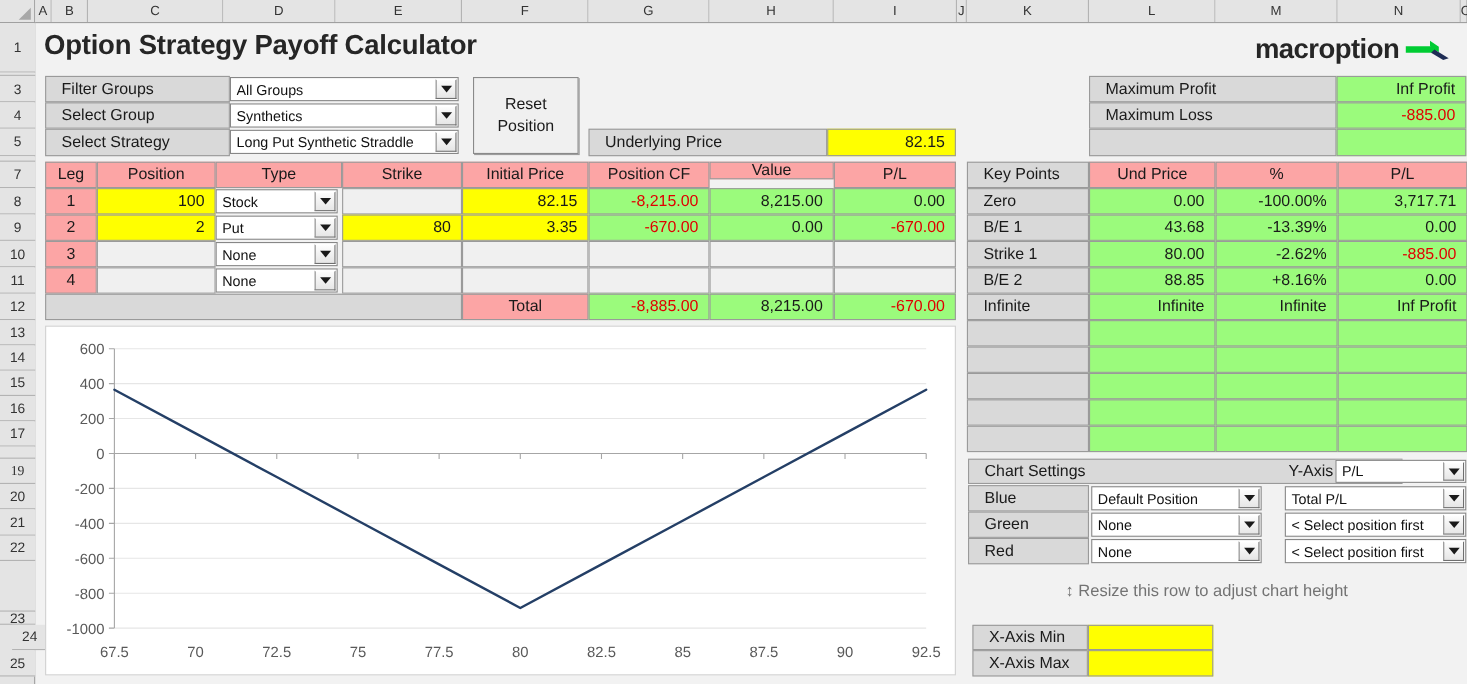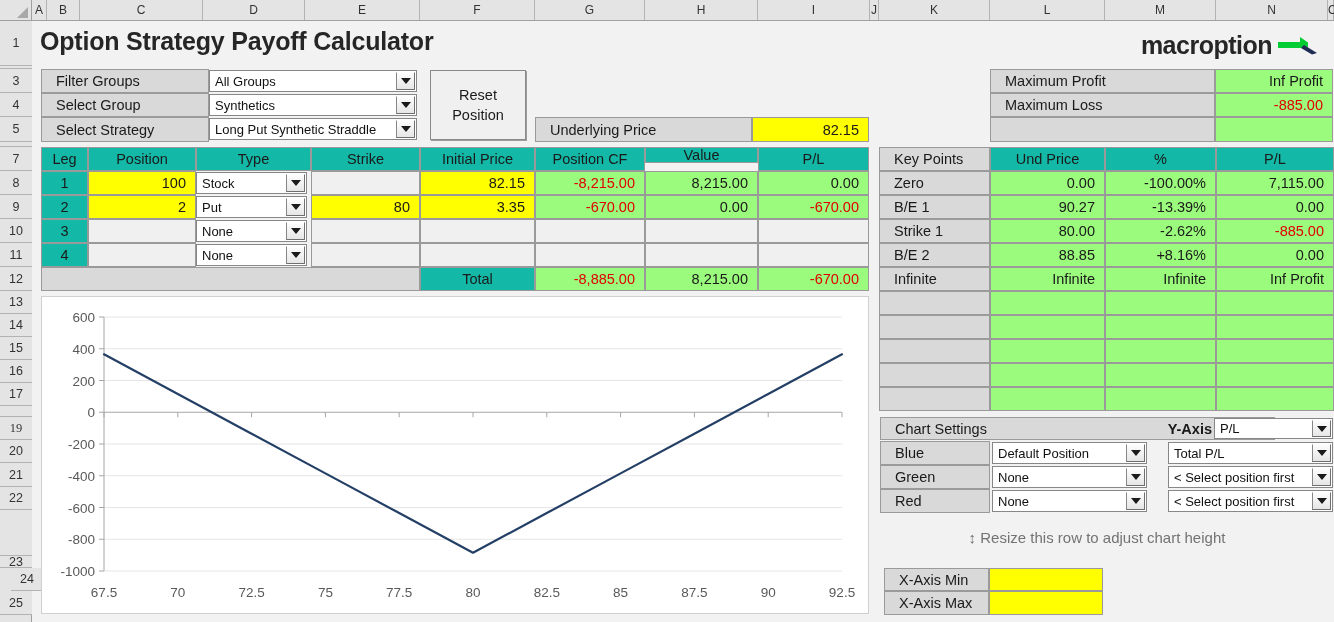--- a/index.html
+++ b/index.html
@@ -51,21 +51,21 @@
   
   .blk { position: absolute; }
   .lbl {
     background: #d9d9d9;
     border: 1px solid #9a9a9a;
     display: flex; align-items: center;
     font-size: 14.5px; color: #1a1a1a;
     padding-left: 14px;
   }
   .hdrcell {
-    background: #14b8a6; border: 1px solid #9a9a9a;
+    background: #fca5a5; border: 1px solid #9a9a9a;
     display: flex; align-items: center; justify-content: center;
     font-size: 14.5px; color: #1a1a1a;
   }
   .valcell {
     border: 1px solid #9a9a9a;
     display: flex; align-items: center; justify-content: flex-end;
     font-size: 14.5px; color: #1a1a1a; padding-right: 9px;
   }
   .green { background: #9bfb7c; }
   .yellow { background: #ffff00; }
@@ -311,23 +311,23 @@
     </div>
 
   <div id="keypoints-table">
       <div class="blk lbl" style="left: 879px; top: 147px; width: 111px; height: 24px;">Key Points</div>
       <div class="blk hdrcell" style="left: 990px; top: 147px; width: 115px; height: 24px;">Und Price</div>
       <div class="blk hdrcell" style="left: 1105px; top: 147px; width: 111px; height: 24px;">%</div>
       <div class="blk hdrcell" style="left: 1216px; top: 147px; width: 118px; height: 24px;">P/L</div>
       <div class="blk lbl" style="left: 879px; top: 171px; width: 111px; height: 24px;">Zero</div>
       <div class="blk valcell green" style="left: 990px; top: 171px; width: 115px; height: 24px;">0.00</div>
       <div class="blk valcell green" style="left: 1105px; top: 171px; width: 111px; height: 24px;">-100.00%</div>
-      <div class="blk valcell green" style="left: 1216px; top: 171px; width: 118px; height: 24px;">7,115.00</div>
+      <div class="blk valcell green" style="left: 1216px; top: 171px; width: 118px; height: 24px;">3,717.71</div>
       <div class="blk lbl" style="left: 879px; top: 195px; width: 111px; height: 24px;">B/E 1</div>
-      <div class="blk valcell green" style="left: 990px; top: 195px; width: 115px; height: 24px;">90.27</div>
+      <div class="blk valcell green" style="left: 990px; top: 195px; width: 115px; height: 24px;">43.68</div>
       <div class="blk valcell green" style="left: 1105px; top: 195px; width: 111px; height: 24px;">-13.39%</div>
       <div class="blk valcell green" style="left: 1216px; top: 195px; width: 118px; height: 24px;">0.00</div>
       <div class="blk lbl" style="left: 879px; top: 219px; width: 111px; height: 24px;">Strike 1</div>
       <div class="blk valcell green" style="left: 990px; top: 219px; width: 115px; height: 24px;">80.00</div>
       <div class="blk valcell green" style="left: 1105px; top: 219px; width: 111px; height: 24px;">-2.62%</div>
       <div class="blk valcell green neg" style="left: 1216px; top: 219px; width: 118px; height: 24px;">-885.00</div>
       <div class="blk lbl" style="left: 879px; top: 243px; width: 111px; height: 24px;">B/E 2</div>
       <div class="blk valcell green" style="left: 990px; top: 243px; width: 115px; height: 24px;">88.85</div>
       <div class="blk valcell green" style="left: 1105px; top: 243px; width: 111px; height: 24px;">+8.16%</div>
       <div class="blk valcell green" style="left: 1216px; top: 243px; width: 118px; height: 24px;">0.00</div>
@@ -407,21 +407,21 @@
         <text x="652.4" y="300" text-anchor="middle" font-size="13.5" fill="#595959" font-family="&quot;Liberation Sans&quot;, sans-serif">87.5</text>
         <line x1="726.2" y1="115.25" x2="726.2" y2="120.25" stroke="#a6a6a6" stroke-width="1"></line>
         <text x="726.2" y="300" text-anchor="middle" font-size="13.5" fill="#595959" font-family="&quot;Liberation Sans&quot;, sans-serif">90</text>
         <line x1="800" y1="115.25" x2="800" y2="120.25" stroke="#a6a6a6" stroke-width="1"></line>
         <text x="800" y="300" text-anchor="middle" font-size="13.5" fill="#595959" font-family="&quot;Liberation Sans&quot;, sans-serif">92.5</text>
         <polyline points="62,57.306250000000006 135.8,96.99375 209.6,136.68125 283.4,176.36874999999998 357.2,216.05625 431,255.74375 504.8,216.05625 578.6,176.36874999999998 652.4,136.68125 726.2,96.99375 800,57.306250000000006" fill="none" stroke="#243f66" stroke-width="2.2" stroke-linejoin="round" stroke-linecap="round"></polyline>
       </svg>
   </div>
 
   <div class="blk lbl" style="left:880px;top:417px;width:395px;height:23px;">Chart Settings</div>
-  <div class="spanlbl" style="left:1150px;top:417px;width:62px;height:23px;justify-content:flex-end;font-weight:bold;">Y-Axis</div>
+  <div class="spanlbl" style="left:1150px;top:417px;width:62px;height:23px;justify-content:flex-end;">Y-Axis</div>
   <div class="combo" style="left:1214px;top:418px;width:119px;height:21px;">
     <span class="txt">P/L</span>
     <span class="arrow">
         <i></i>
       </span>
   </div>
 
   <div id="series-rows">
       <div class="blk lbl" style="left: 880px; top: 441px; width: 110px; height: 24px;">Blue</div>
       <div class="combo" style="left: 992px; top: 442px; width: 155px; height: 22px;">

